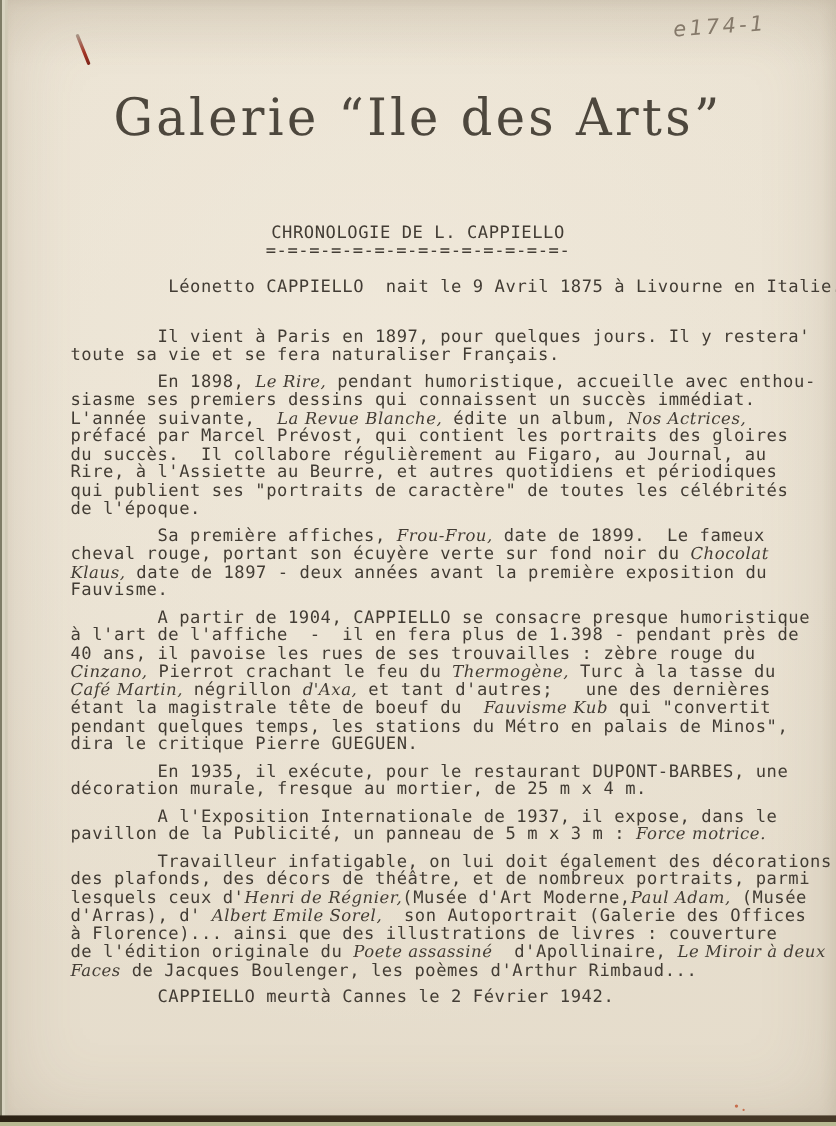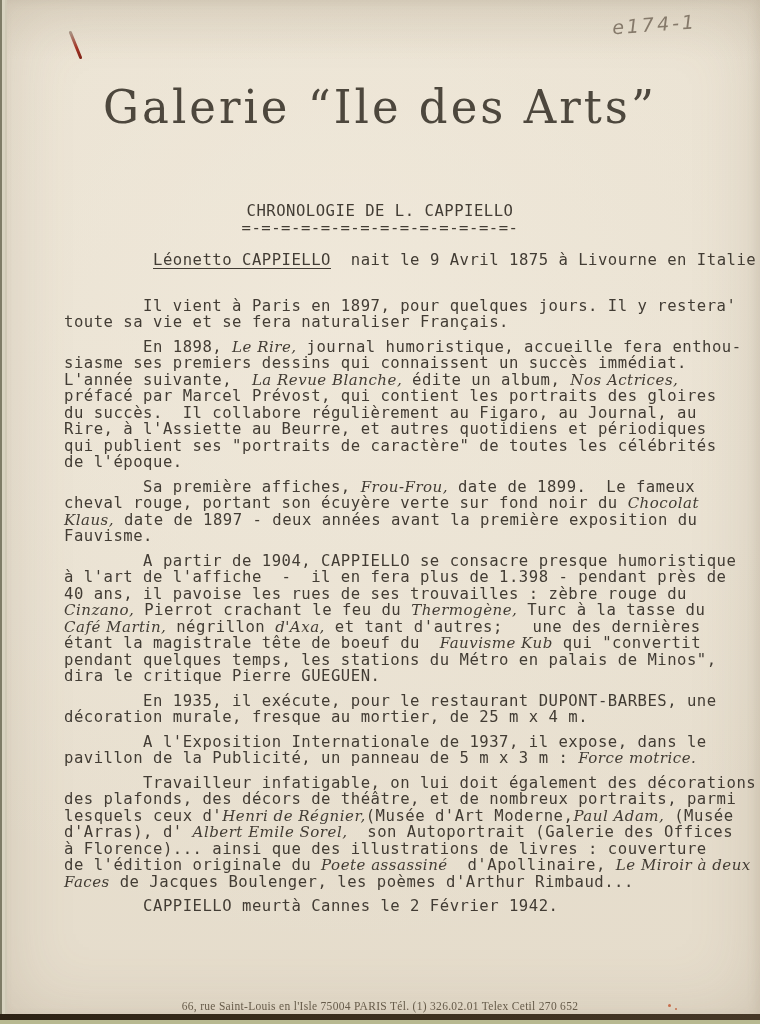--- a/index.html
+++ b/index.html
@@ -76,21 +76,21 @@
   }
   .doc-body {
     position: absolute; left: 64px; top: 252px; width: 700px;
     font-size: 15.6px; letter-spacing: 0.5px; line-height: 16.5px;
     color: var(--ink);
   }
   .doc-body p { margin: 0 0 8px 0; }
   .doc-body p:first-child { margin-bottom: 29px; }
   .line { display: block; white-space: pre; }
   .scr { font-family: "DejaVu Serif", serif; font-style: italic; font-size: 15px; }
-  .und { text-decoration: underline; text-underline-offset: 3px; }
+  .und { text-underline-offset: 3px; }
   .footer {
     position: absolute; left: 0; top: 1000px; width: 100%;
     text-align: center;
     font-family: "Liberation Serif", serif;
   }
   .footer-line1 { font-size: 11.5px; color: var(--footer-ink); letter-spacing: 0.3px; }
   .footer-line2 { font-size: 7.5px; color: var(--footer-ink2); margin-top: 1px; }
   .ink-specks { position: absolute; left: 668px; top: 1004px; width: 12px; height: 8px; }
   .ink-specks i {
     position: absolute; width: 3px; height: 3px; border-radius: 50%;
@@ -120,21 +120,21 @@
 
   <div class="doc-body">
       <p>
         <span class="line"><span>         </span><span class="und">Léonetto CAPPIELLO</span><span>  nait le 9 Avril 1875 à Livourne en Italie.</span></span>
       </p>
       <p>
         <span class="line"><span>        Il vient à Paris en 1897, pour quelques jours. Il y restera'</span></span>
         <span class="line"><span>toute sa vie et se fera naturaliser Français.</span></span>
       </p>
       <p>
-        <span class="line"><span>        En 1898, </span><span class="scr">Le Rire,</span><span> journal humoristique, accueille fera enthou-</span></span>
+        <span class="line"><span>        En 1898, </span><span class="scr">Le Rire,</span><span> pendant humoristique, accueille avec enthou-</span></span>
         <span class="line"><span>siasme ses premiers dessins qui connaissent un succès immédiat.</span></span>
         <span class="line"><span>L'année suivante,  </span><span class="scr">La Revue Blanche,</span><span> édite un album, </span><span class="scr">Nos Actrices,</span></span>
         <span class="line"><span>préfacé par Marcel Prévost, qui contient les portraits des gloires</span></span>
         <span class="line"><span>du succès.  Il collabore régulièrement au Figaro, au Journal, au</span></span>
         <span class="line"><span>Rire, à l'Assiette au Beurre, et autres quotidiens et périodiques</span></span>
         <span class="line"><span>qui publient ses "portraits de caractère" de toutes les célébrités</span></span>
         <span class="line"><span>de l'époque.</span></span>
       </p>
       <p>
         <span class="line"><span>        Sa première affiches, </span><span class="scr">Frou-Frou,</span><span> date de 1899.  Le fameux</span></span>
@@ -167,24 +167,20 @@
         <span class="line"><span>d'Arras), d' </span><span class="scr">Albert Emile Sorel,</span><span>  son Autoportrait (Galerie des Offices</span></span>
         <span class="line"><span>à Florence)... ainsi que des illustrations de livres : couverture</span></span>
         <span class="line"><span>de l'édition originale du </span><span class="scr">Poete assassiné</span><span>  d'Apollinaire, </span><span class="scr">Le Miroir à deux</span></span>
         <span class="line"><span class="scr">Faces</span><span> de Jacques Boulenger, les poèmes d'Arthur Rimbaud...</span></span>
       </p>
       <p>
         <span class="line"><span>        CAPPIELLO meurtà Cannes le 2 Février 1942.</span></span>
       </p>
     </div>
 
-  <div class="footer">
-    <div class="footer-line1">66, rue Saint-Louis en l'Isle 75004 PARIS   Tél. (1) 326.02.01   Telex Cetil 270 652</div>
-    <div class="footer-line2">RC Paris 325 917 144 - Siret 325 917 144 000 17</div>
-  </div>
   <div class="ink-specks">
       <i></i>
       <i></i>
     </div>
 
   <div class="bottom-dark"></div>
   <div class="bottom-green"></div>
 </div>
 
 </body></html>

